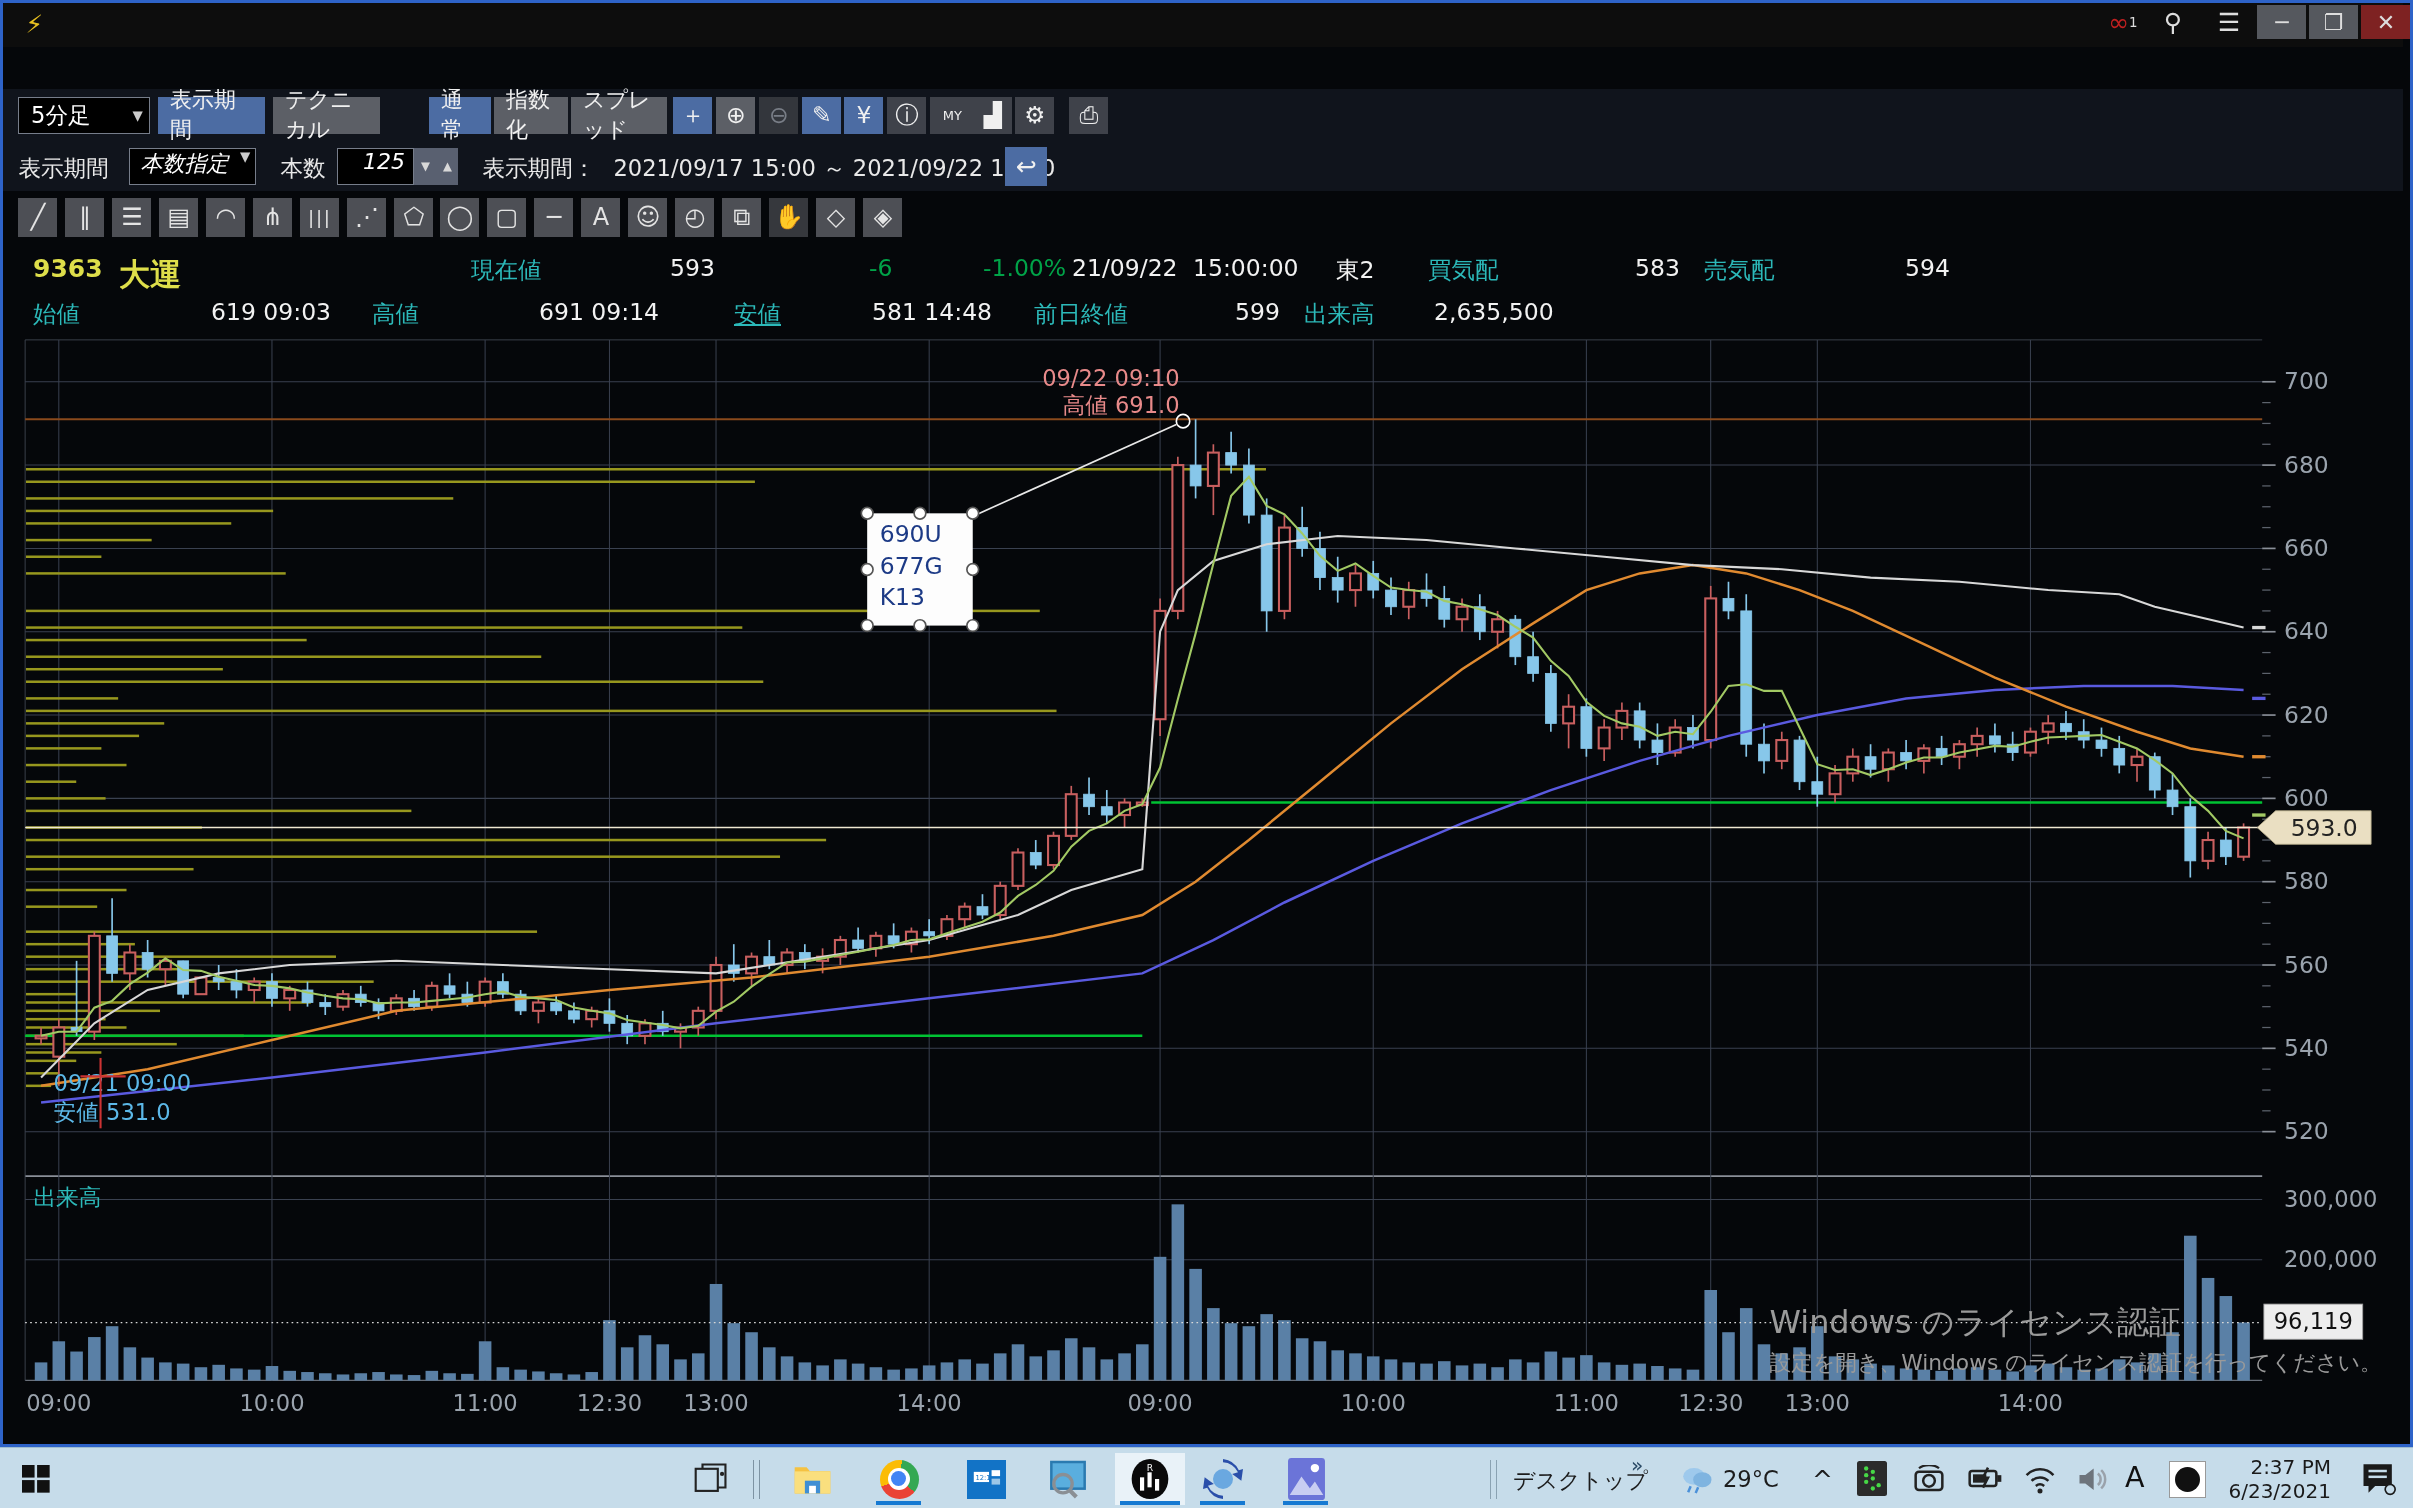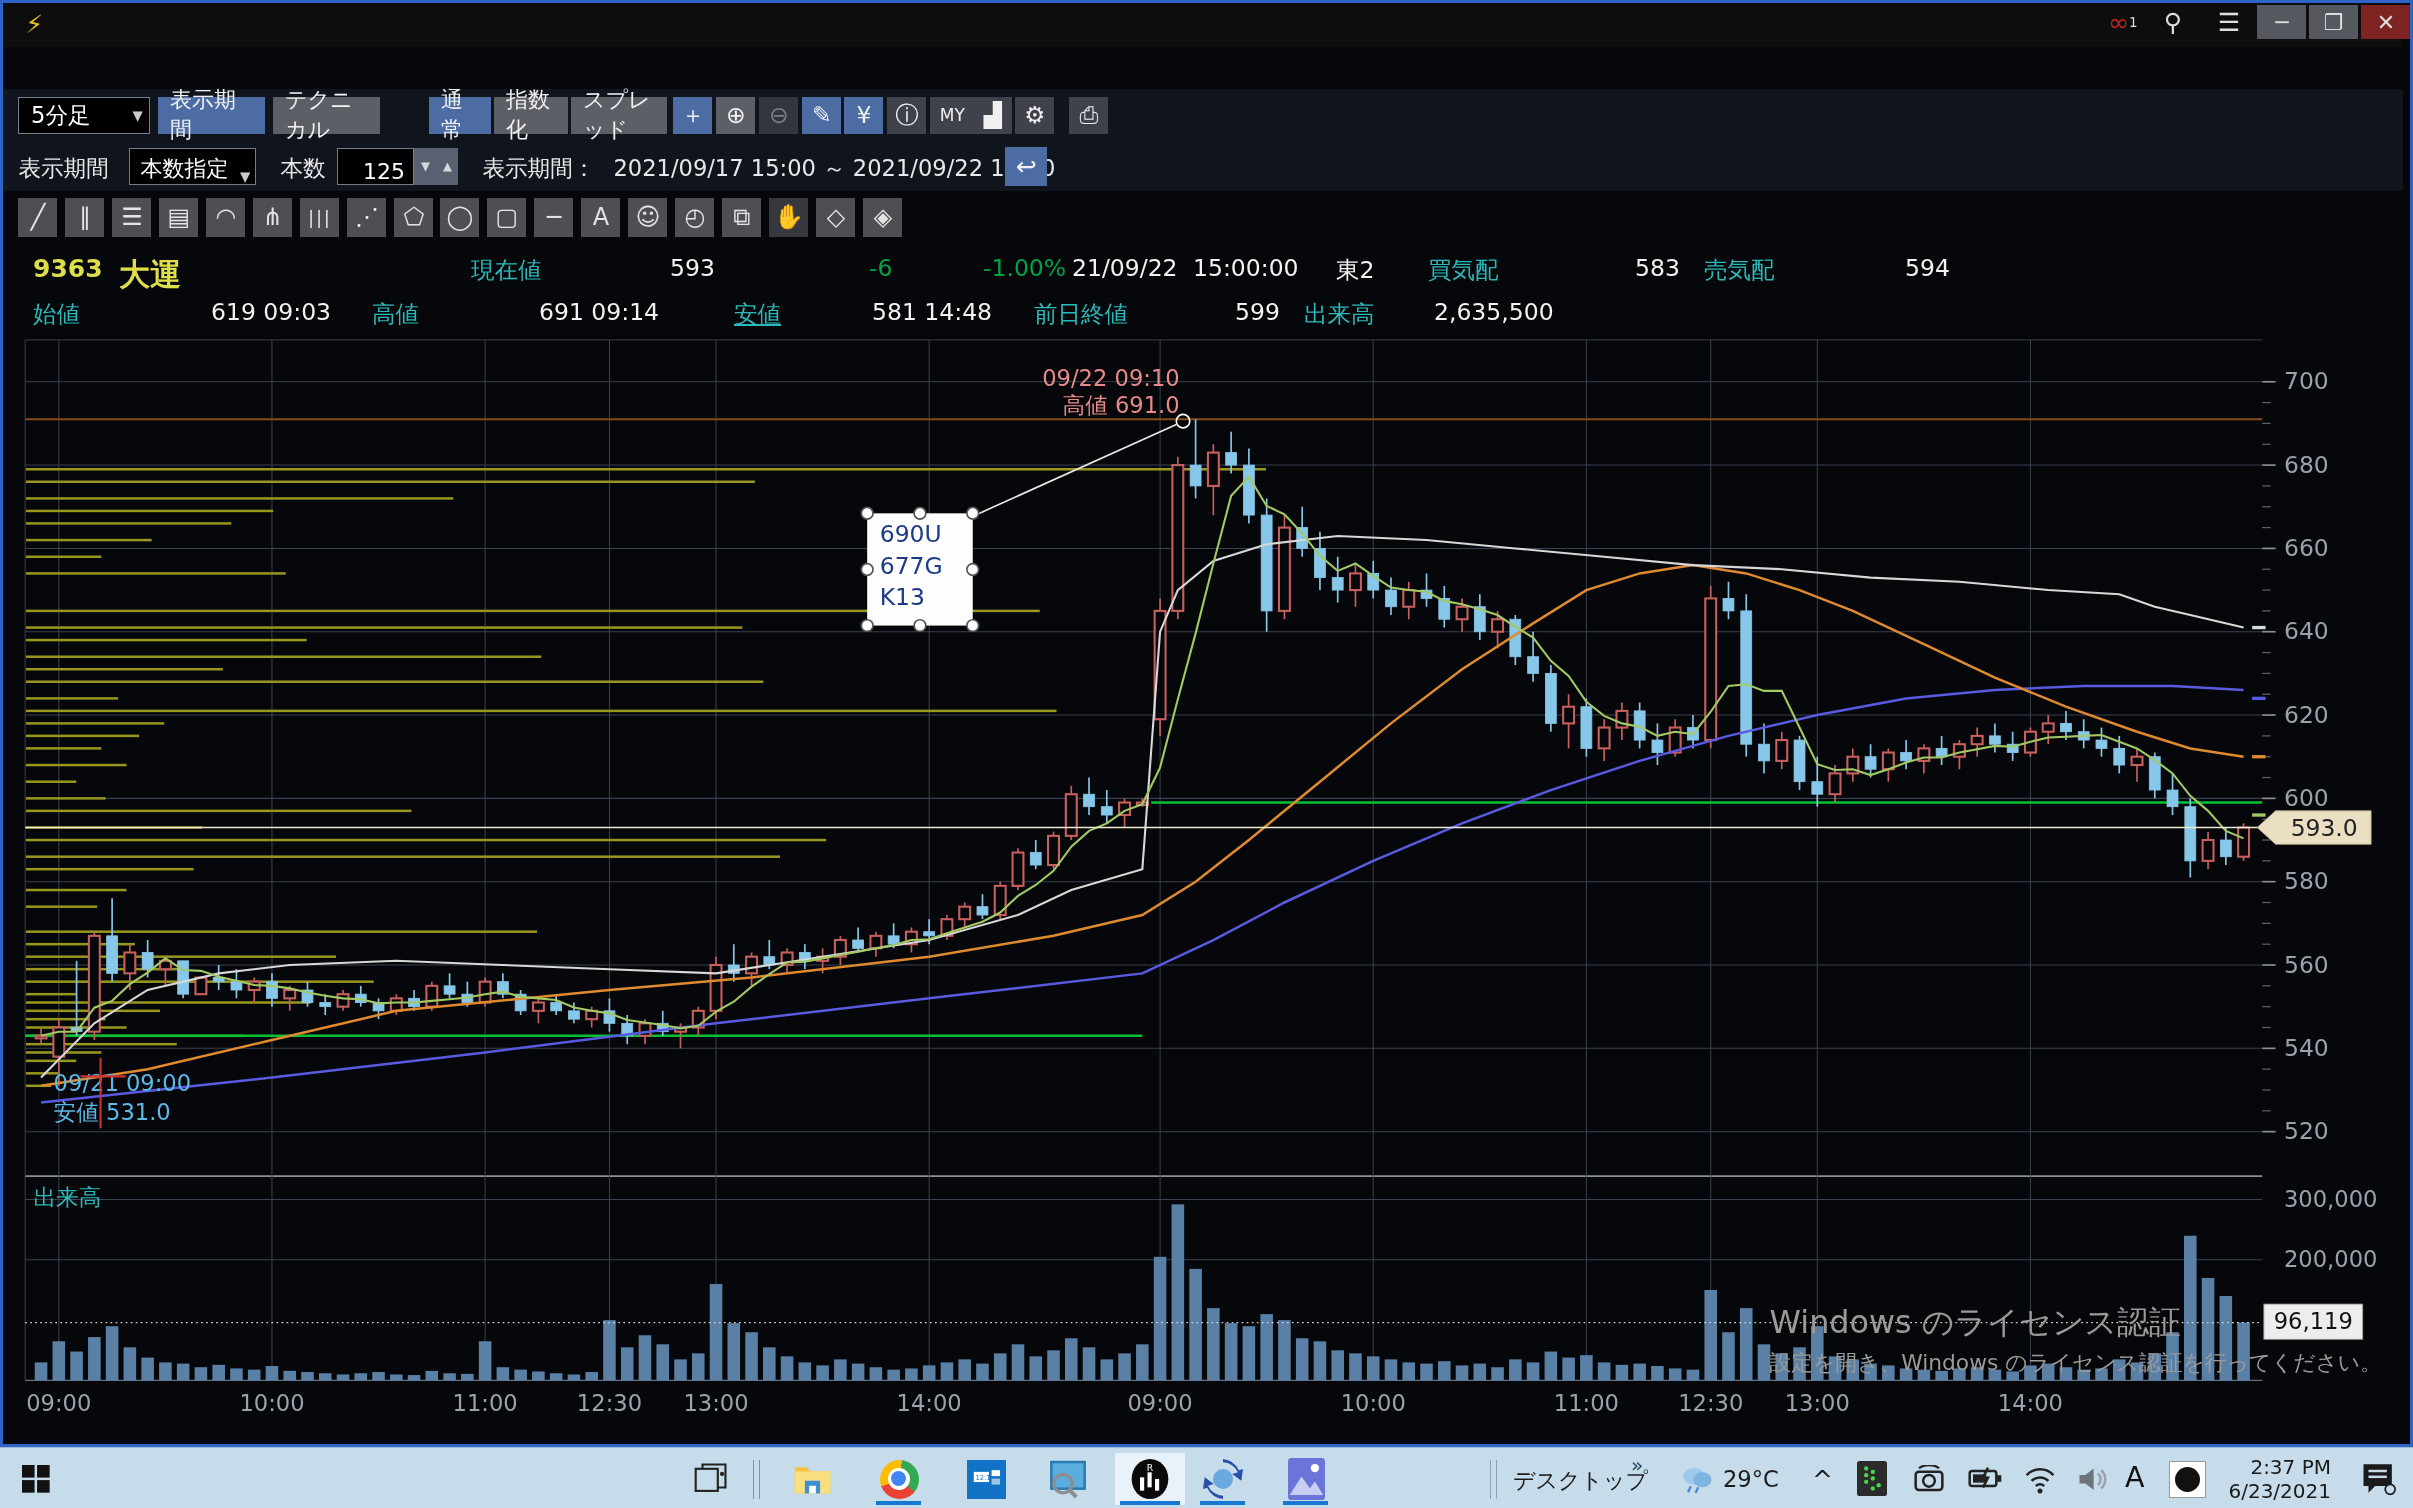--- a/index.html
+++ b/index.html
@@ -22,21 +22,21 @@
   .tf-box{position:absolute;left:15px;top:7.5px;width:132px;height:37px;background:#000;border:0.8px solid #767d8a;
           display:flex;align-items:center;font-size:22.6px;color:#fff;padding-left:11.7px;box-sizing:border-box;}
   .tf-caret{position:absolute;right:6.7px;font-size:13.4px;color:#ccc;}
   .tbtn{position:absolute;top:7.5px;height:37px;display:flex;align-items:center;justify-content:center;
         font-size:22px;color:#f0f0f0;padding:0 11.7px;box-sizing:border-box;}
   .st-blue{background:#4c6ca3;} .st-gray{background:#5c5f66;} .st-dark{background:#3f424a;} .st-dim{background:#33363c;color:#787d86;}
   
   #toolbar2{position:absolute;left:3.4px;top:141px;width:2400px;height:50px;background:#10141c;}
   .lbl{position:absolute;top:11.7px;font-size:22.6px;color:#e8e8e8;}
   .blackbox{position:absolute;top:6.7px;background:#000;border:0.8px solid #767d8a;color:#fff;font-size:22px;
-            display:flex;align-items:flex-end;box-sizing:border-box;}
+            display:flex;align-items:flex-start;box-sizing:border-box;font-style:italic;}
   .spin{position:absolute;top:6.7px;width:22px;height:37px;background:#596070;color:#d8d8d8;font-size:11.7px;
         display:flex;align-items:center;justify-content:center;}
   
   #toolbar3{position:absolute;left:3.4px;top:191px;width:2400px;height:55px;background:#05070a;}
   .dbtn{position:absolute;top:6.7px;width:39px;height:39px;background:#4d4f55;color:#e4e4e4;font-size:24px;
         display:flex;align-items:center;justify-content:center;}
   .dbtn.dim{background:#36383d;color:#6e7077;}
   
   #quote1,#quote2{position:absolute;left:18px;width:2400px;height:44px;background:#05070a;padding-left:16px;}
   #quote1{top:246px;} #quote2{top:290px;}
@@ -80,21 +80,21 @@
       <div class="tbtn st-gray" style="left: 270px; width: 107px;">テクニカル</div>
       <div class="tbtn st-blue" style="left: 426px; width: 62px;">通常</div>
       <div class="tbtn st-gray" style="left: 491px; width: 74px;">指数化</div>
       <div class="tbtn st-gray" style="left: 568px; width: 96px;">スプレッド</div>
       <div class="tbtn st-blue" style="left: 670px; width: 39px; padding: 0px; font-size: 23.5px;">＋</div>
       <div class="tbtn st-gray" style="left: 713px; width: 39px; padding: 0px; font-size: 23.5px;">⊕</div>
       <div class="tbtn st-dim" style="left: 756px; width: 39px; padding: 0px; font-size: 23.5px;">⊖</div>
       <div class="tbtn st-blue" style="left: 799px; width: 39px; padding: 0px; font-size: 23.5px;">✎</div>
       <div class="tbtn st-blue" style="left: 841px; width: 39px; padding: 0px; font-size: 23.5px;">¥</div>
       <div class="tbtn st-dark" style="left: 884px; width: 39px; padding: 0px; font-size: 23.5px;">ⓘ</div>
-      <div class="tbtn st-dark" style="left: 927px; width: 44px; padding: 0px; font-size: 17px;">MY</div>
+      <div class="tbtn st-dark" style="left: 927px; width: 44px; padding: 0px; font-size: 13px;">MY</div>
       <div class="tbtn st-dark" style="left: 970px; width: 39px; padding: 0px; font-size: 23.5px;">▟</div>
       <div class="tbtn st-dark" style="left: 1012px; width: 39px; padding: 0px; font-size: 23.5px;">⚙</div>
       <div class="tbtn st-dark" style="left: 1066px; width: 39px; padding: 0px; font-size: 23.5px;">⎙</div>
     </div>
 
   <div id="toolbar2">
     <span class="lbl" style="left:15px;">表示期間</span>
     <div class="blackbox" style="left:126px;width:127px;height:37px;padding-left:10px;">
       <span>本数指定</span>
         <span style="margin-left:11.7px;font-size:13.4px;color:#ccc;">▼</span>

